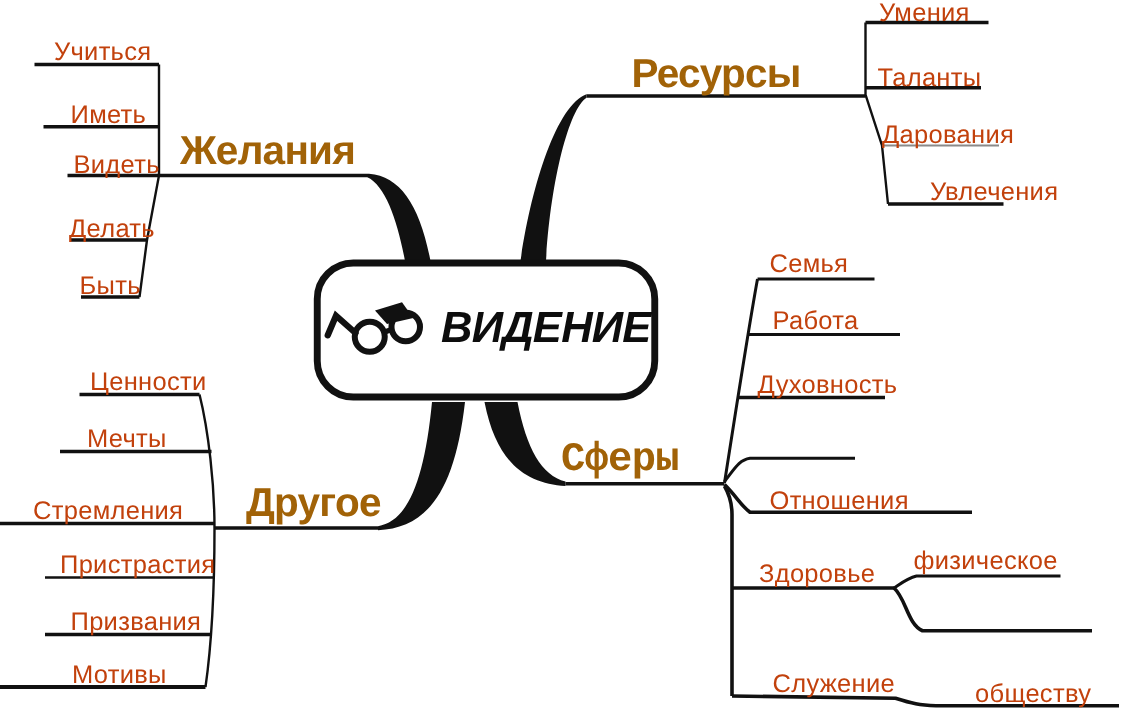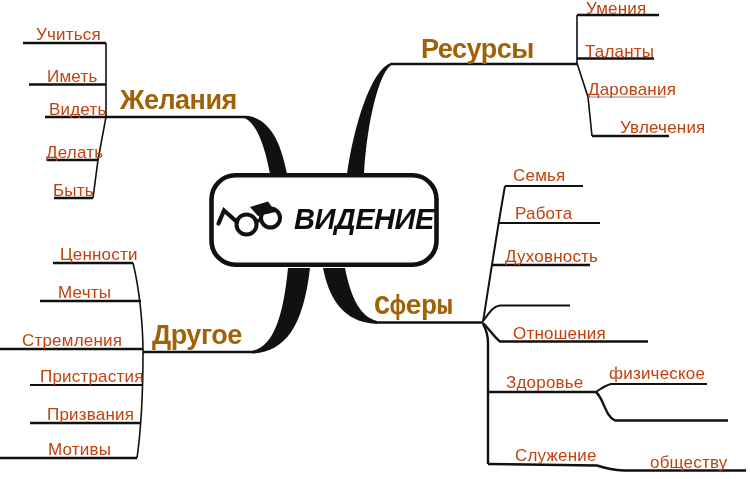--- a/index.html
+++ b/index.html
@@ -97,21 +97,21 @@
   <span class="lbl" style="left:49px;top:101px;">Видеть</span>
   <span class="lbl" style="left:46px;top:144px;">Делать</span>
   <span class="lbl" style="left:53px;top:182px;">Быть</span>
 
   <span class="lbl main" style="left:421px;top:35px;">Ресурсы</span>
   <span class="lbl" style="left:586px;top:0px;">Умения</span>
   <span class="lbl" style="left:585px;top:43px;">Таланты</span>
   <span class="lbl" style="left:588px;top:81px;">Дарования</span>
   <span class="lbl" style="left:620px;top:119px;">Увлечения</span>
 
-  <span class="lbl main" style="left:152px;top:321px;">Другое</span>
+  <span class="lbl main" style="left:164px;top:321px;">Другое</span>
   <span class="lbl" style="left:60px;top:246px;">Ценности</span>
   <span class="lbl" style="left:58px;top:284px;">Мечты</span>
   <span class="lbl" style="left:22px;top:332px;">Стремления</span>
   <span class="lbl" style="left:40px;top:368px;">Пристрастия</span>
   <span class="lbl" style="left:47px;top:406px;">Призвания</span>
   <span class="lbl" style="left:48px;top:441px;">Мотивы</span>
 
   <span class="lbl main" style="left:374px;top:293px;font-family:Liberation Mono, monospace;">Сферы</span>
   <span class="lbl" style="left:513px;top:167px;">Семья</span>
   <span class="lbl" style="left:515px;top:205px;">Работа</span>

